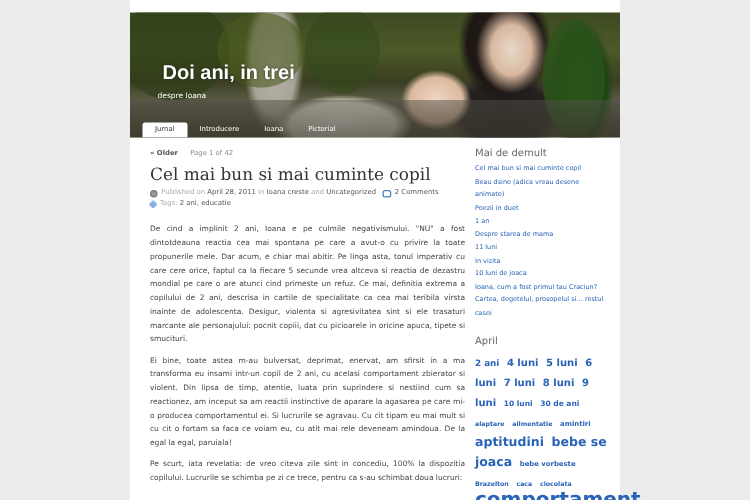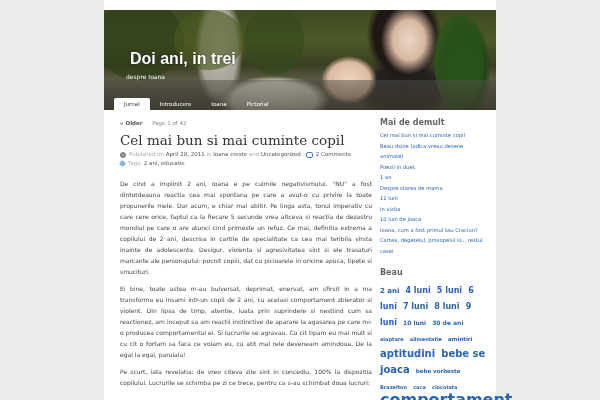--- a/index.html
+++ b/index.html
@@ -58,21 +58,21 @@
   .meta .ico { display:inline-block; width:6px; height:6px; margin-right:3px; border-radius:50%; }
   .clock { background:#999; border:1px solid #777; width:4px!important; height:4px!important; }
   .bubble { display:inline-block; width:5px; height:4px; border:1px solid #4a7ec4; border-radius:2px; margin:0 3px 0 5px; }
   .tagico { background:#8ab4e0; transform:rotate(45deg); border-radius:1px!important; width:5px!important; height:5px!important; }
   .entry { margin-top:10px; font-size:6px; color:#444; line-height:11px; text-align:justify; }
   .entry p { margin:0 0 6px 0; }
 
   #sidebar {
     position:absolute; left:276px; top:118px; width:106px;
   }
-  .widget-title { font-size:8px; color:#666; margin:0 0 3px 0; font-weight:bold; }
+  .widget-title { font-size:8px; color:#666; margin:0 0 3px 0; font-weight:normal; }
   .recent { list-style:none; margin:0; padding:0; }
   .recent li { font-size:5.2px; color:#2a64b8; line-height:10.5px; }
   .tags-title { margin-top:12px; }
   .tagcloud { color:#2a64b8; line-height:1; }
   .tagcloud span { margin-right:1px;font-weight:bold; }
 </style>
 </head>
 <body>
 
 <div id="wrapper">
@@ -128,16 +128,16 @@
       <li>Beau dsine (adica vreau desene animate)</li>
       <li>Poezii in duet</li>
       <li>1 an</li>
       <li>Despre starea de mama</li>
       <li>11 luni</li>
       <li>In vizita</li>
       <li>10 luni de joaca</li>
       <li>Ioana, cum a fost primul tau Craciun?</li>
       <li>Cartea, degetelul, prosopelul si… restul casei</li>
     </ul>
-    <h3 class="widget-title tags-title">Beau</h3>
+    <h3 class="widget-title tags-title">April</h3>
     <div class="tagcloud" id="tagcloud"><span style="font-size: 7px;">2 ani</span> <span style="font-size: 8px;">4 luni</span> <span style="font-size: 8px;">5 luni</span> <span style="font-size: 8px;">6 luni</span> <span style="font-size: 8px;">7 luni</span> <span style="font-size: 8px;">8 luni</span> <span style="font-size: 8px;">9 luni</span> <span style="font-size: 6px;">10 luni</span> <span style="font-size: 6px;">30 de ani</span> <span style="font-size: 5px;">alaptare</span> <span style="font-size: 5px;">alimentatie</span> <span style="font-size: 5.5px;">amintiri</span> <span style="font-size: 10px;">aptitudini</span> <span style="font-size: 10px;">bebe se joaca</span> <span style="font-size: 5.5px;">bebe vorbeste</span> <span style="font-size: 5px;">Brazelton</span> <span style="font-size: 5px;">caca</span> <span style="font-size: 5px;">ciocolata</span> <span style="font-size: 16px;">comportament bebe</span>                             </div>
   </div>
 </div>
 
 </body></html>

